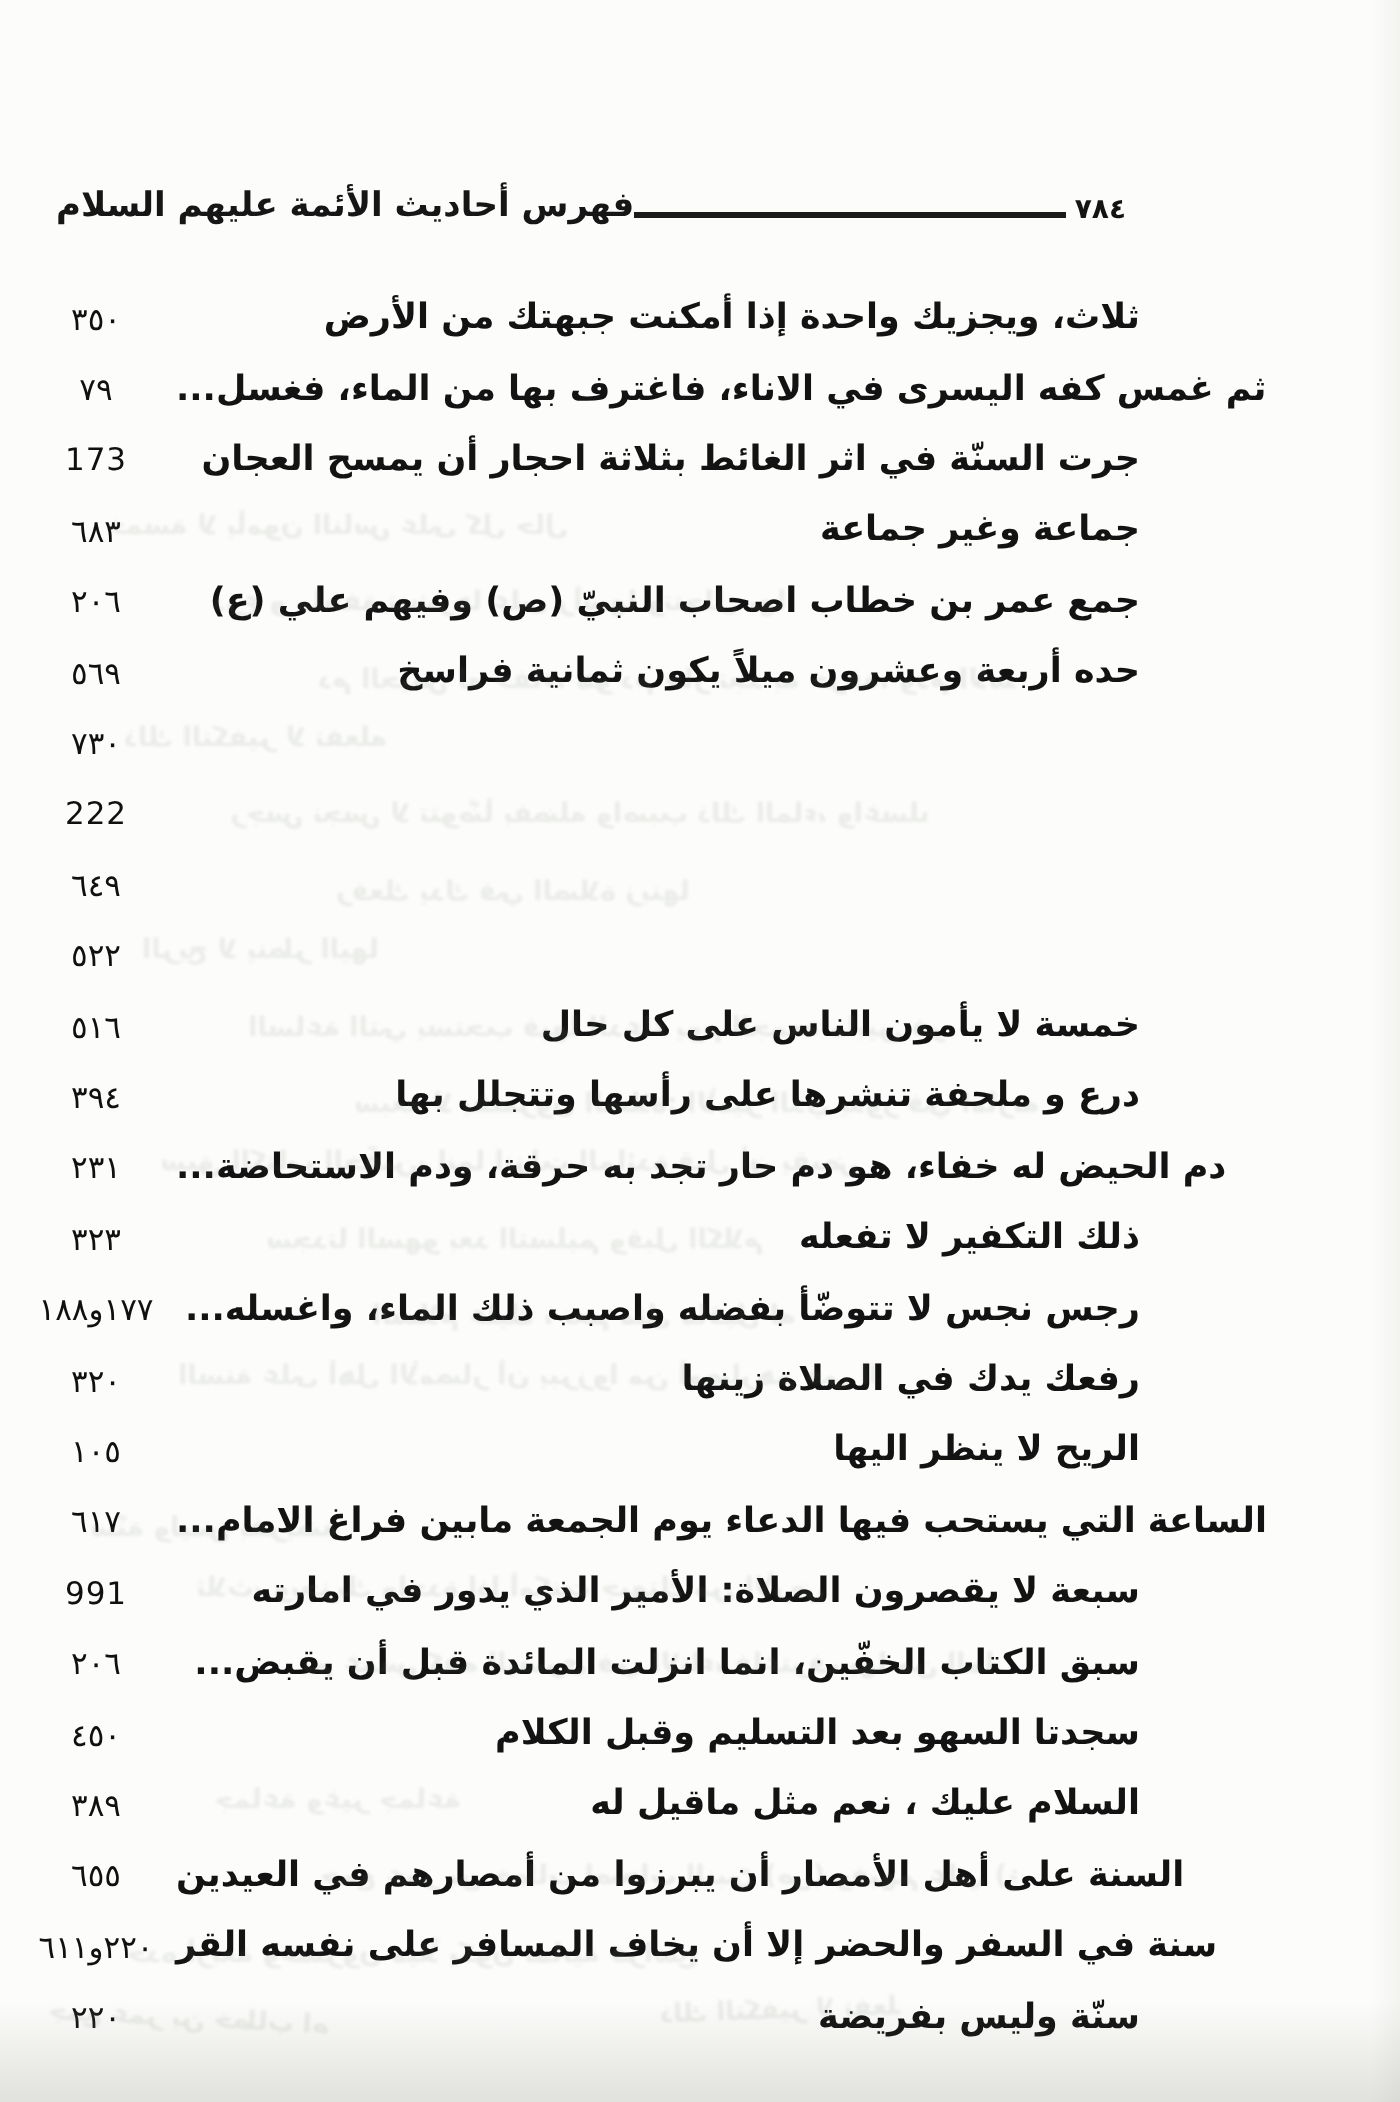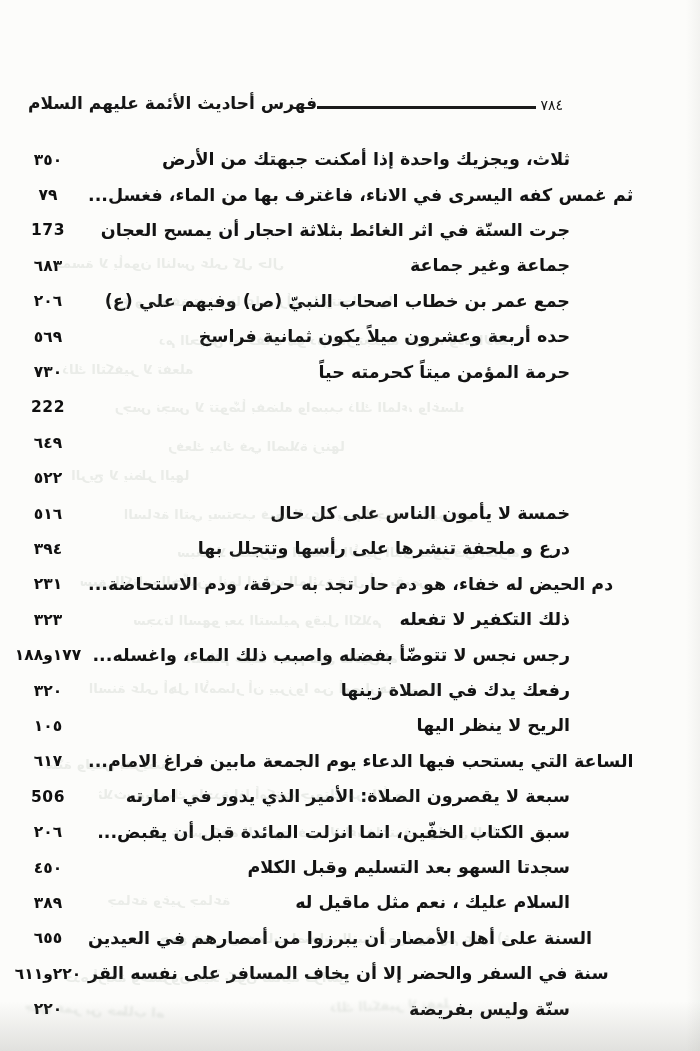--- a/index.html
+++ b/index.html
@@ -18,33 +18,33 @@
   }
   .hdr-title{
     font-size:17px;font-weight:bold;color:#161616;
     direction:rtl;white-space:nowrap;line-height:1.3;
   }
   .hdr-rule{
     flex:1;height:0;border-bottom:3px solid #1b1b1b;
     margin:0 0 5px 0;
   }
   .hdr-num{
-    font-size:14px;font-weight:normal;color:#141414;
+    font-size:14px;font-weight:bold;color:#141414;
     margin:0 0 1px 4px;letter-spacing:1px;white-space:nowrap;
   }
 
   
   .list{position:absolute;top:142px;left:8px;right:130px;}
   .row{
     height:35.4px;display:flex;align-items:center;
     position:relative;direction:ltr;
   }
   .num{
     width:80px;flex:0 0 80px;
-    font-size:15.5px;font-weight:bold;color:#101010;
+    font-size:15.5px;font-weight:normal;color:#101010;
     direction:rtl;text-align:center;letter-spacing:.5px;white-space:nowrap;
   }
   .txt{
     flex:1;direction:rtl;text-align:right;
     font-size:17.5px;font-weight:bold;color:#131313;
     white-space:nowrap;line-height:1.2;
   }
 
   
   .ghost{
@@ -114,21 +114,20 @@
       </div>
 
   <div class="row">
     <span class="num">٥٦٩</span>
     <span class="txt">حده أربعة وعشرون ميلاً يكون ثمانية فراسخ</span>
   <span class="ghost" style="left: 151px; margin-top: 3px;">دم الحيض له خفاء، هو دم حار تجد به حرقة، ودم الاستحاضة...</span>
       </div>
 
   <div class="row">
     <span class="num">٧٣٠</span>
-    <span class="txt">حرمة المؤمن ميتاً كحرمته حياً</span>
   <span class="ghost" style="left: 54px; margin-top: -3px;">ذلك التكفير لا تفعله</span>
       </div>
 
   <div class="row">
     <span class="num">222</span>
   <span class="ghost" style="left: 107px; margin-top: 0px;">رجس نجس لا تتوضّأ بفضله واصبب ذلك الماء، واغسله...</span>
       </div>
 
   <div class="row">
     <span class="num">٦٤٩</span>
@@ -181,21 +180,21 @@
     <span class="txt">الريح لا ينظر اليها</span>
   </div>
 
   <div class="row">
     <span class="num">٦١٧</span>
     <span class="txt">الساعة التي يستحب فيها الدعاء يوم الجمعة مابين فراغ الامام...</span>
   <span class="ghost" style="left: 37px; margin-top: 3px;">سنّة وليس بفريضة</span>
       </div>
 
   <div class="row">
-    <span class="num">506</span>
+    <span class="num">991</span>
     <span class="txt">سبعة لا يقصرون الصلاة: الأمير الذي يدور في امارته</span>
   <span class="ghost" style="left: 90px; margin-top: -3px;">ثلاث، ويجزيك واحدة إذا أمكنت جبهتك من الأرض</span>
       </div>
 
   <div class="row">
     <span class="num">٢٠٦</span>
     <span class="txt">سبق الكتاب الخفّين، انما انزلت المائدة قبل أن يقبض...</span>
   <span class="ghost" style="left: 143px; margin-top: 0px;">ثم غمس كفه اليسرى في الاناء، فاغترف بها من الماء، فغسل...</span>
       </div>
 

